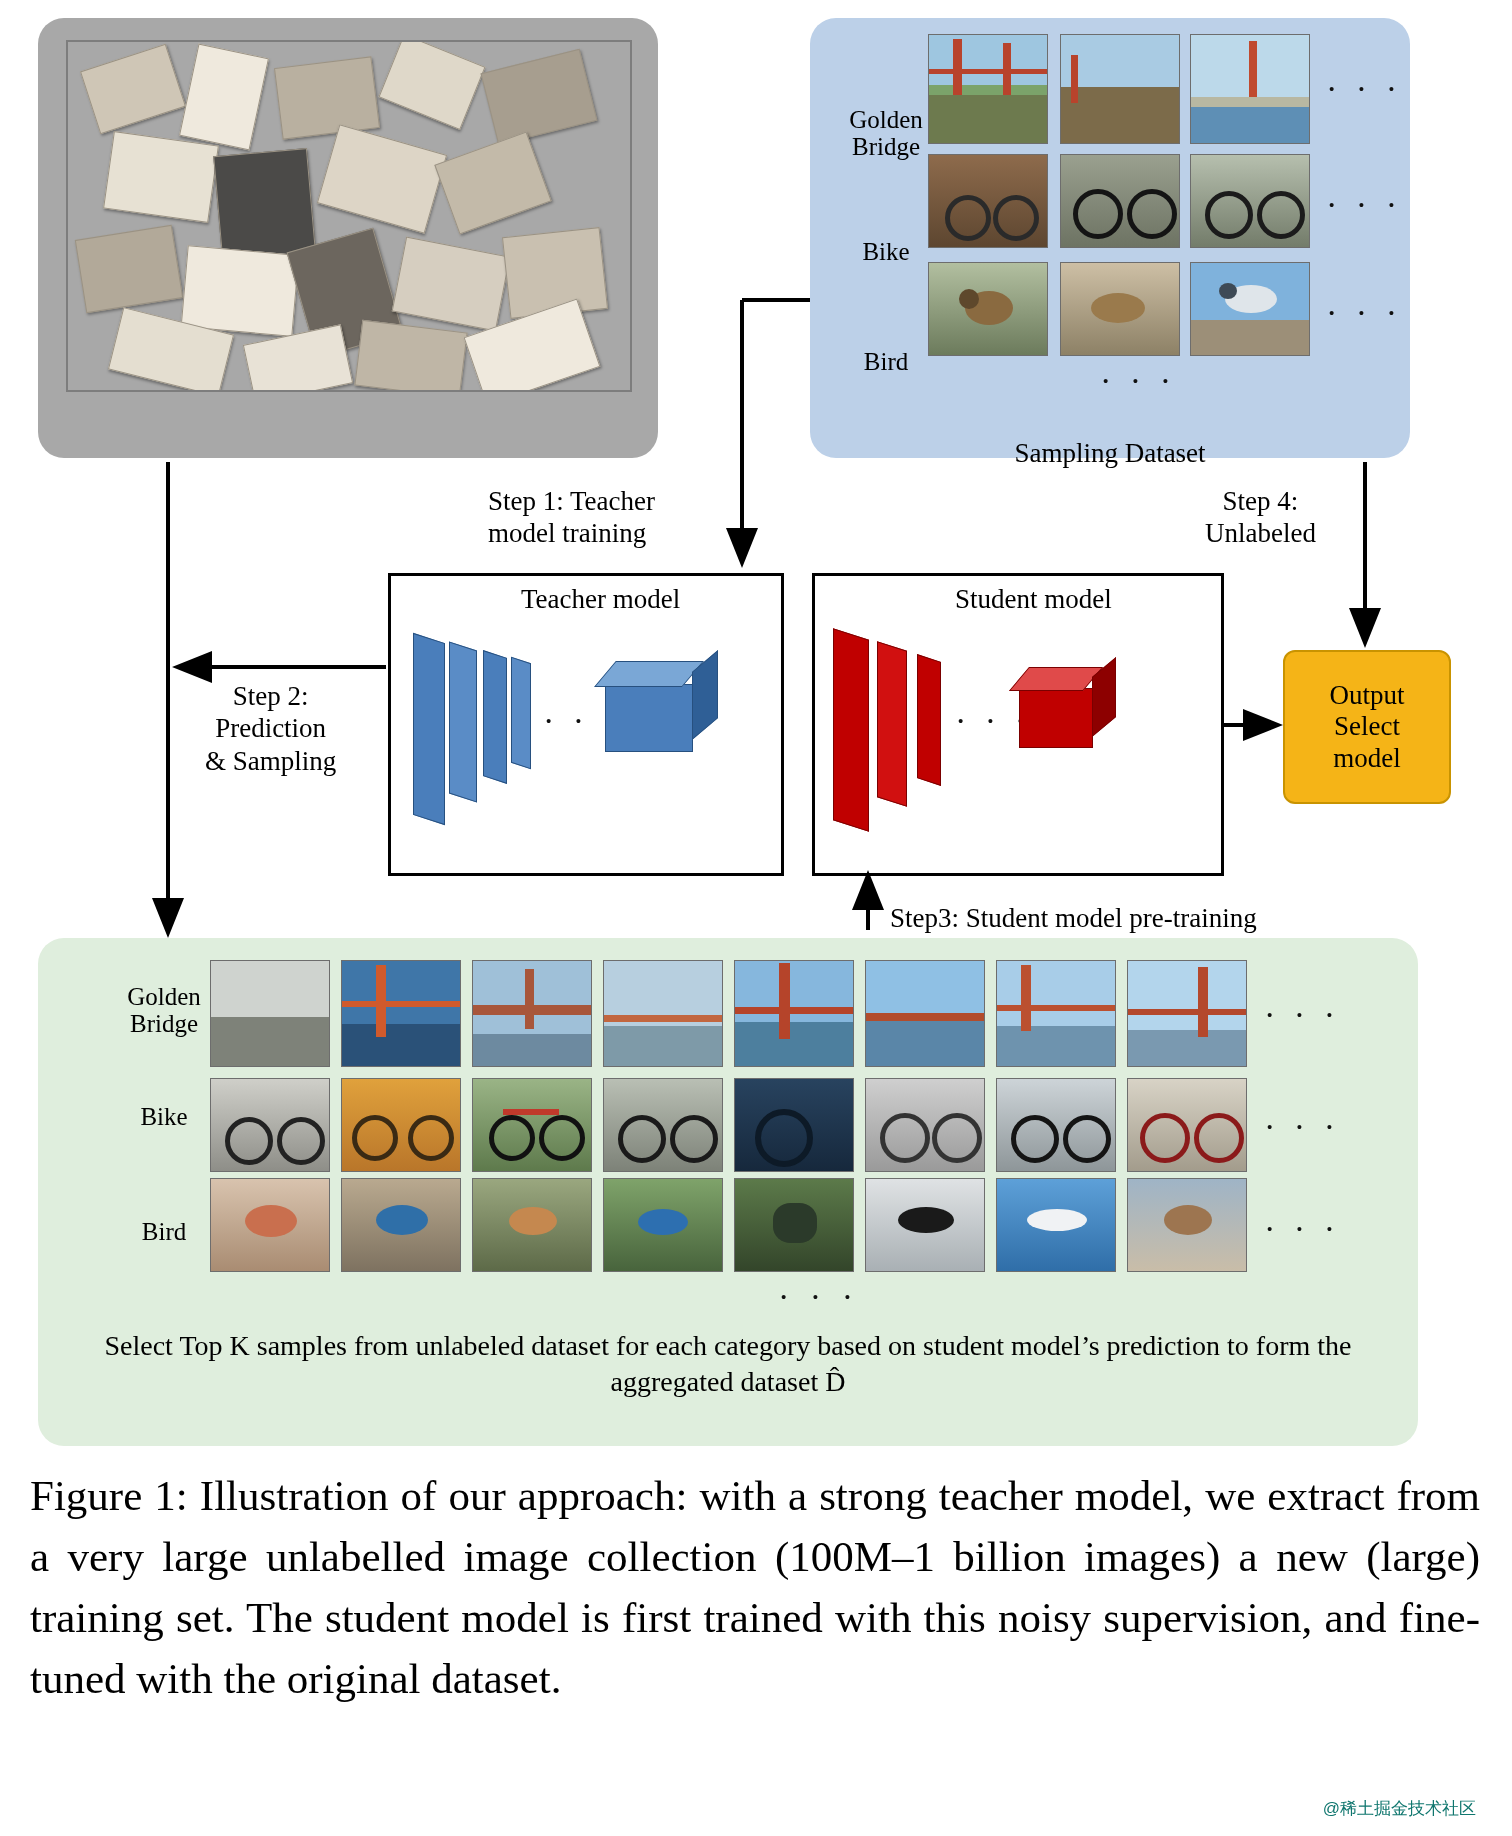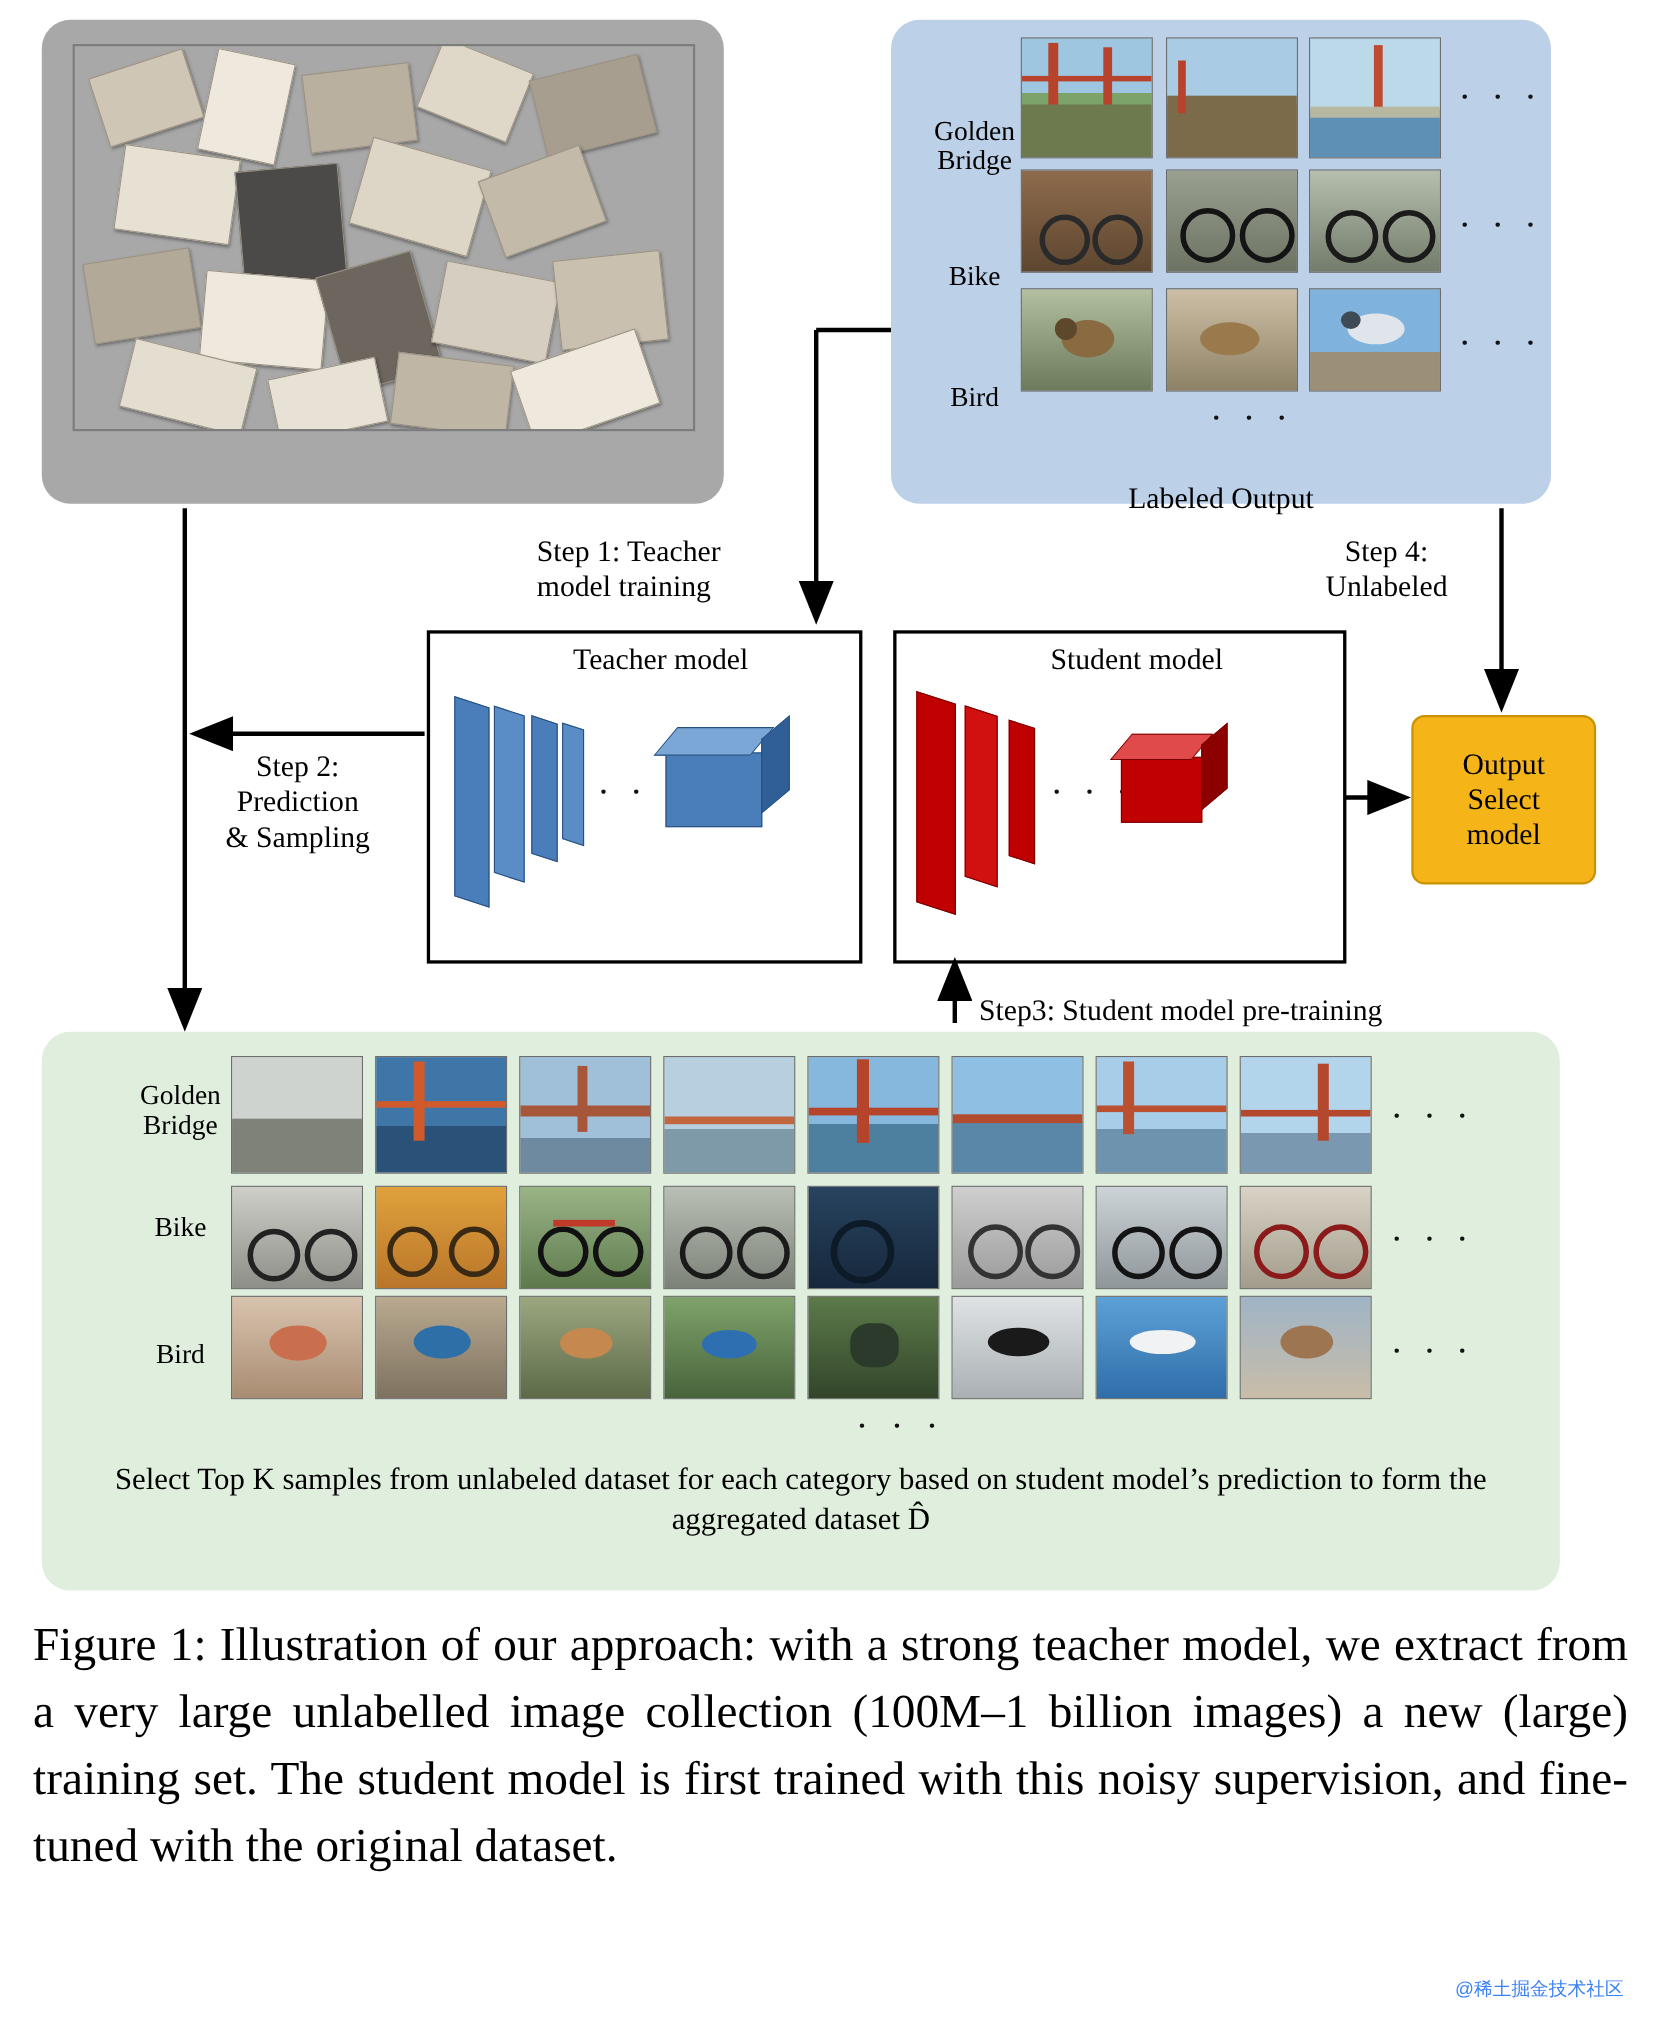--- a/index.html
+++ b/index.html
@@ -100,21 +100,21 @@
 
   svg.arrows { position: absolute; left: 0; top: 0; width: 1512px; height: 1836px; pointer-events: none; }
 
   
   #figure-caption {
     position: absolute; left: 30px; top: 1465px; width: 1450px;
     font-size: 43px; line-height: 1.42; text-align: justify;
     font-family: "Liberation Serif", serif;
   }
   #watermark {
-    position: absolute; right: 36px; bottom: 16px; font-size: 17px; color: #3b82f6;
+    position: absolute; right: 36px; bottom: 16px; font-size: 17px; color: #0f766e;
     font-family: "Liberation Sans", sans-serif;
   }
 </style>
 </head>
 <body>
 
 <div class="abs" id="unlabeled-panel">
   <div id="unlabeled-photo">
     <div class="shard" style="left:20px;top:14px;width:88px;height:64px;transform:rotate(-18deg);background:#cfc6b6"></div>
     <div class="shard" style="left:120px;top:8px;width:70px;height:92px;transform:rotate(12deg);background:#efe9dd"></div>
@@ -181,21 +181,21 @@
   <div class="thumb" style="left:250px;top:244px;width:118px;height:92px;background:linear-gradient(#cdbfa5,#8d8166);">
     <div style="position:absolute;left:30px;top:30px;width:54px;height:30px;border-radius:50%;background:#9a7a4c"></div>
   </div>
   <div class="thumb" style="left:380px;top:244px;width:118px;height:92px;background:linear-gradient(#7fb2dc 0 62%, #9c8f78 62% 100%);">
     <div style="position:absolute;left:34px;top:22px;width:52px;height:28px;border-radius:50%;background:#dfe5ea"></div>
     <div style="position:absolute;left:28px;top:20px;width:18px;height:16px;border-radius:50%;background:#3e4a56"></div>
   </div>
   <div class="dots-h" style="left:516px;top:276px;">· · ·</div>
 
   <div class="dots-h" style="left:290px;top:344px;">· · ·</div>
-  <div id="labeled-label">Labeled Output</div>
+  <div id="labeled-label">Sampling Dataset</div>
 </div>
 
 <div class="model-box" id="teacher-box">
   <div class="model-title" style="left:130px;top:8px;">Teacher model</div>
 
   <div class="slab" style="left:22px;top:62px;width:30px;height:180px;background:#4a7ebb;border:1.5px solid #27507f;transform:skewY(18deg);"></div>
   <div class="slab" style="left:58px;top:70px;width:26px;height:150px;background:#5a8cc6;border:1.5px solid #27507f;transform:skewY(18deg);"></div>
   <div class="slab" style="left:92px;top:78px;width:22px;height:124px;background:#4a7ebb;border:1.5px solid #27507f;transform:skewY(18deg);"></div>
   <div class="slab" style="left:120px;top:84px;width:18px;height:104px;background:#5a8cc6;border:1.5px solid #27507f;transform:skewY(18deg);"></div>
   <div class="dots-h" style="left:152px;top:126px;">· · ·</div>

